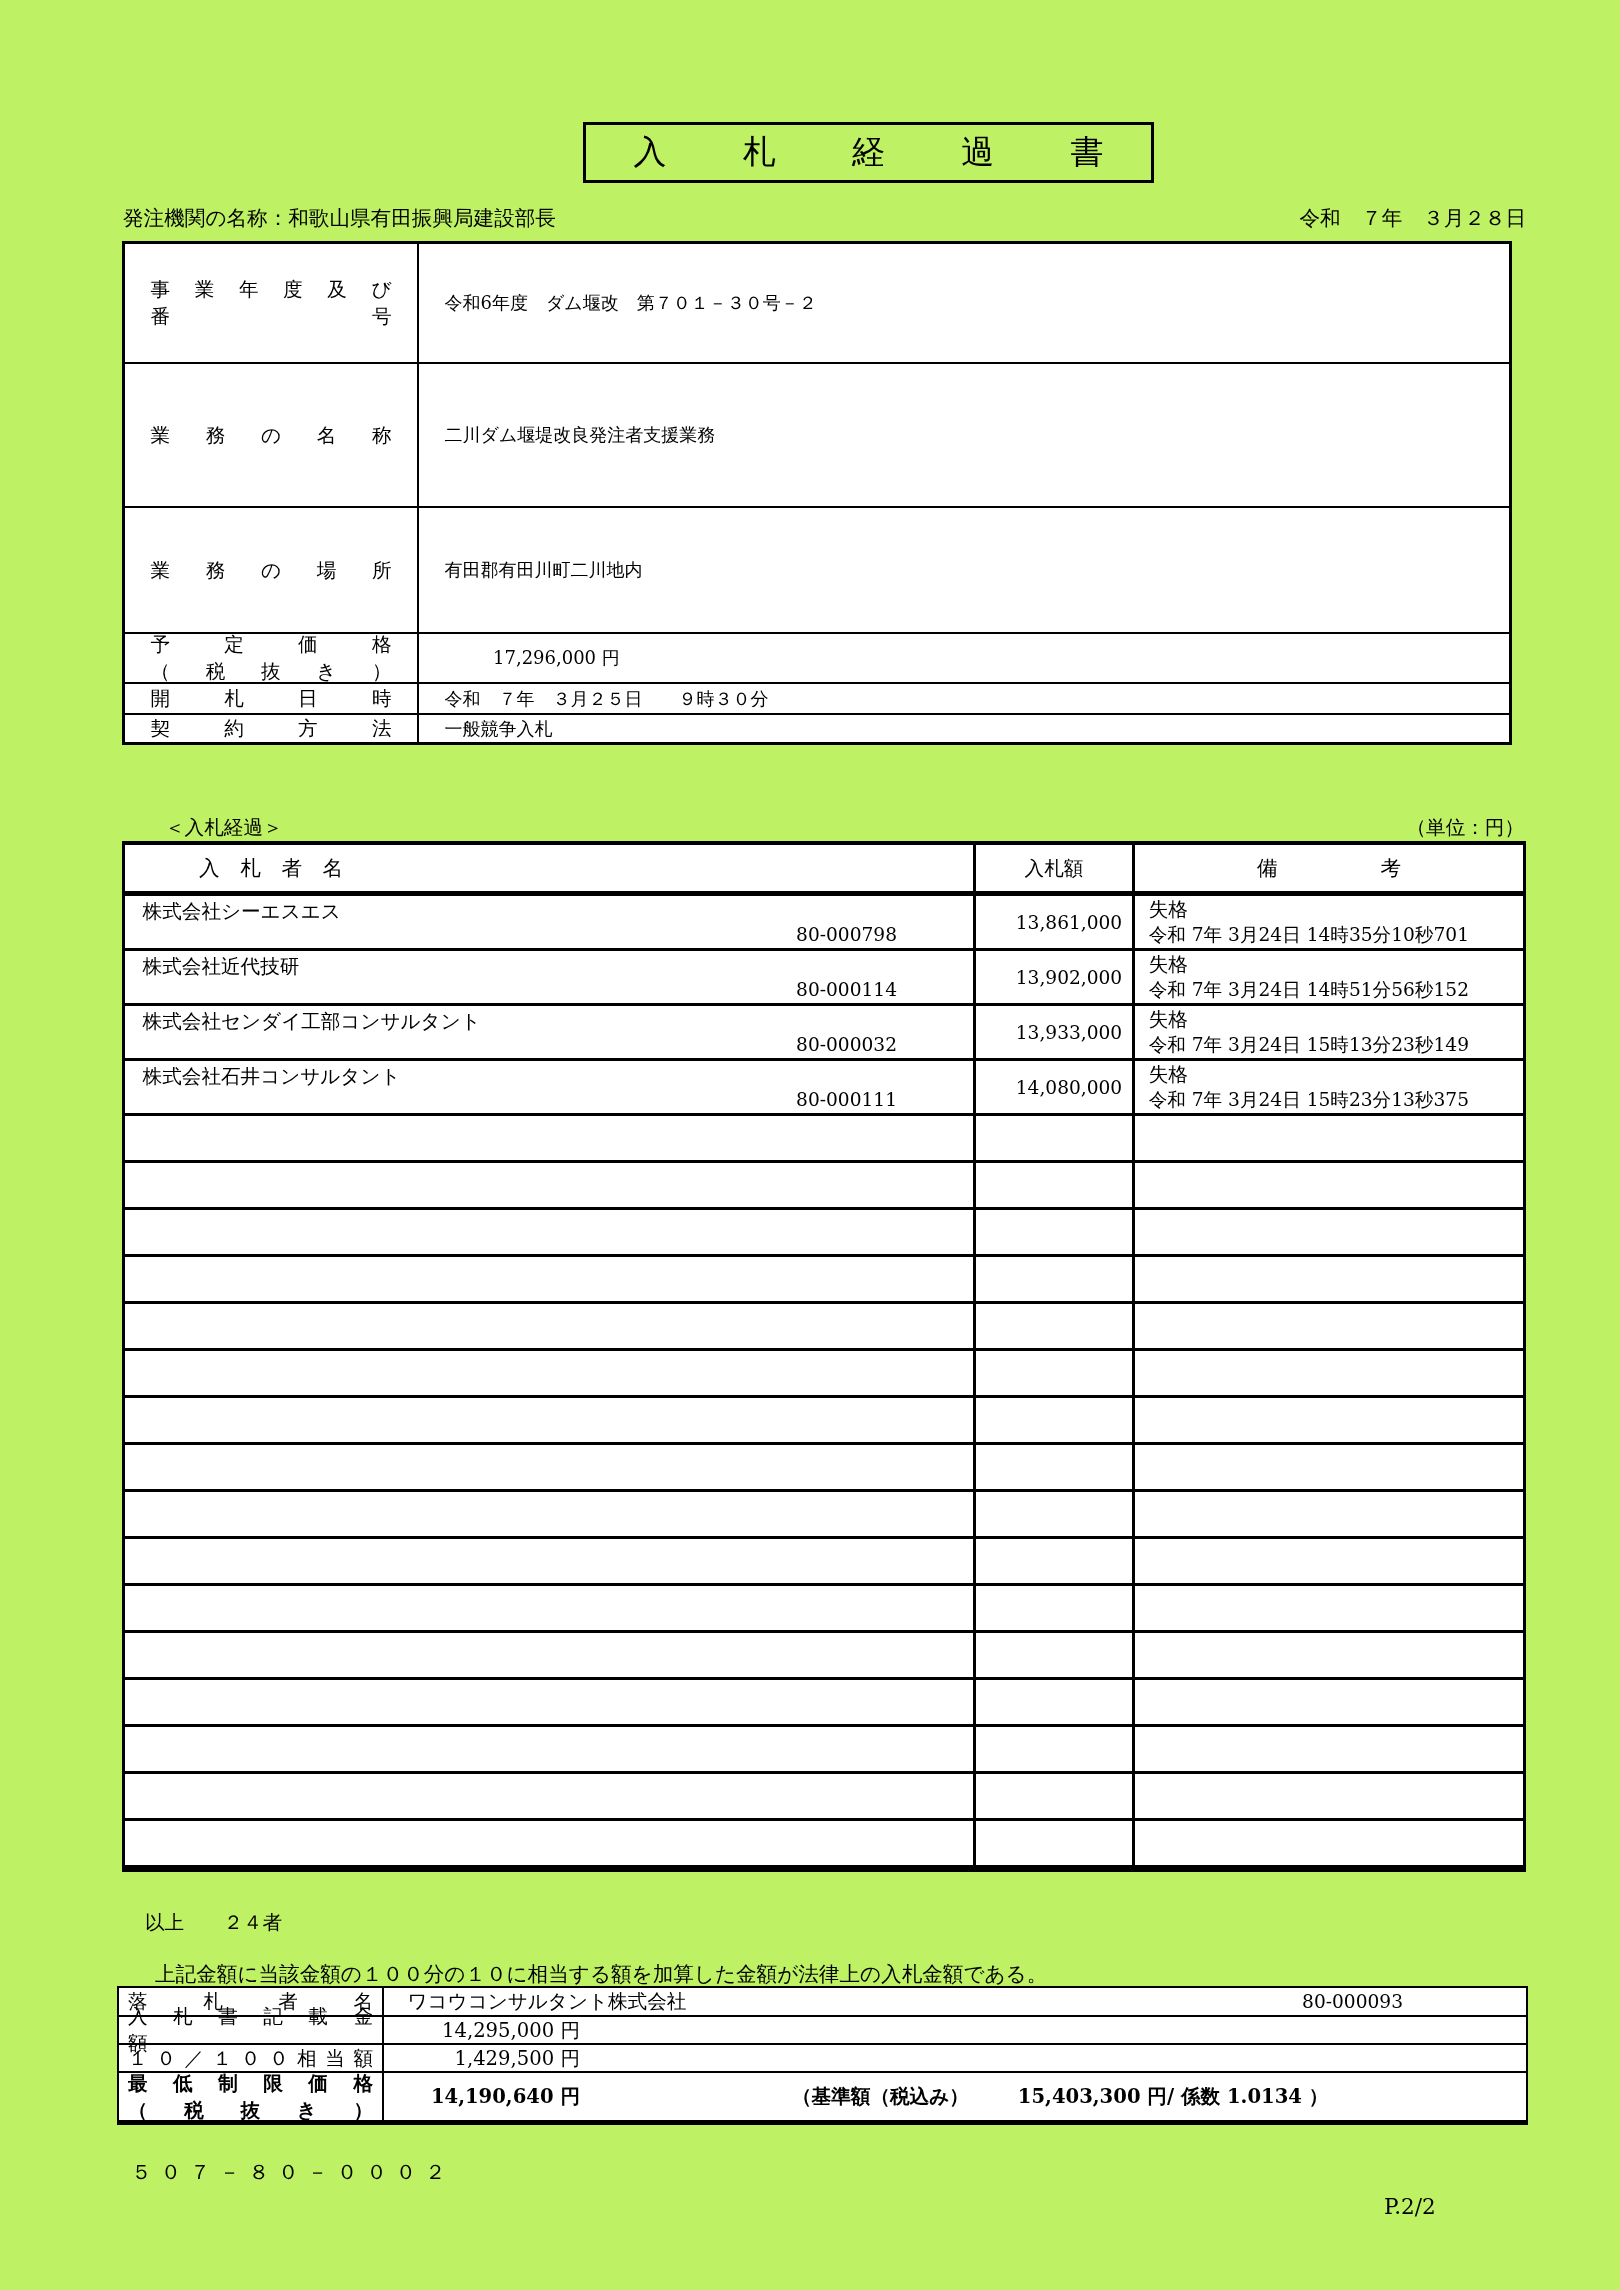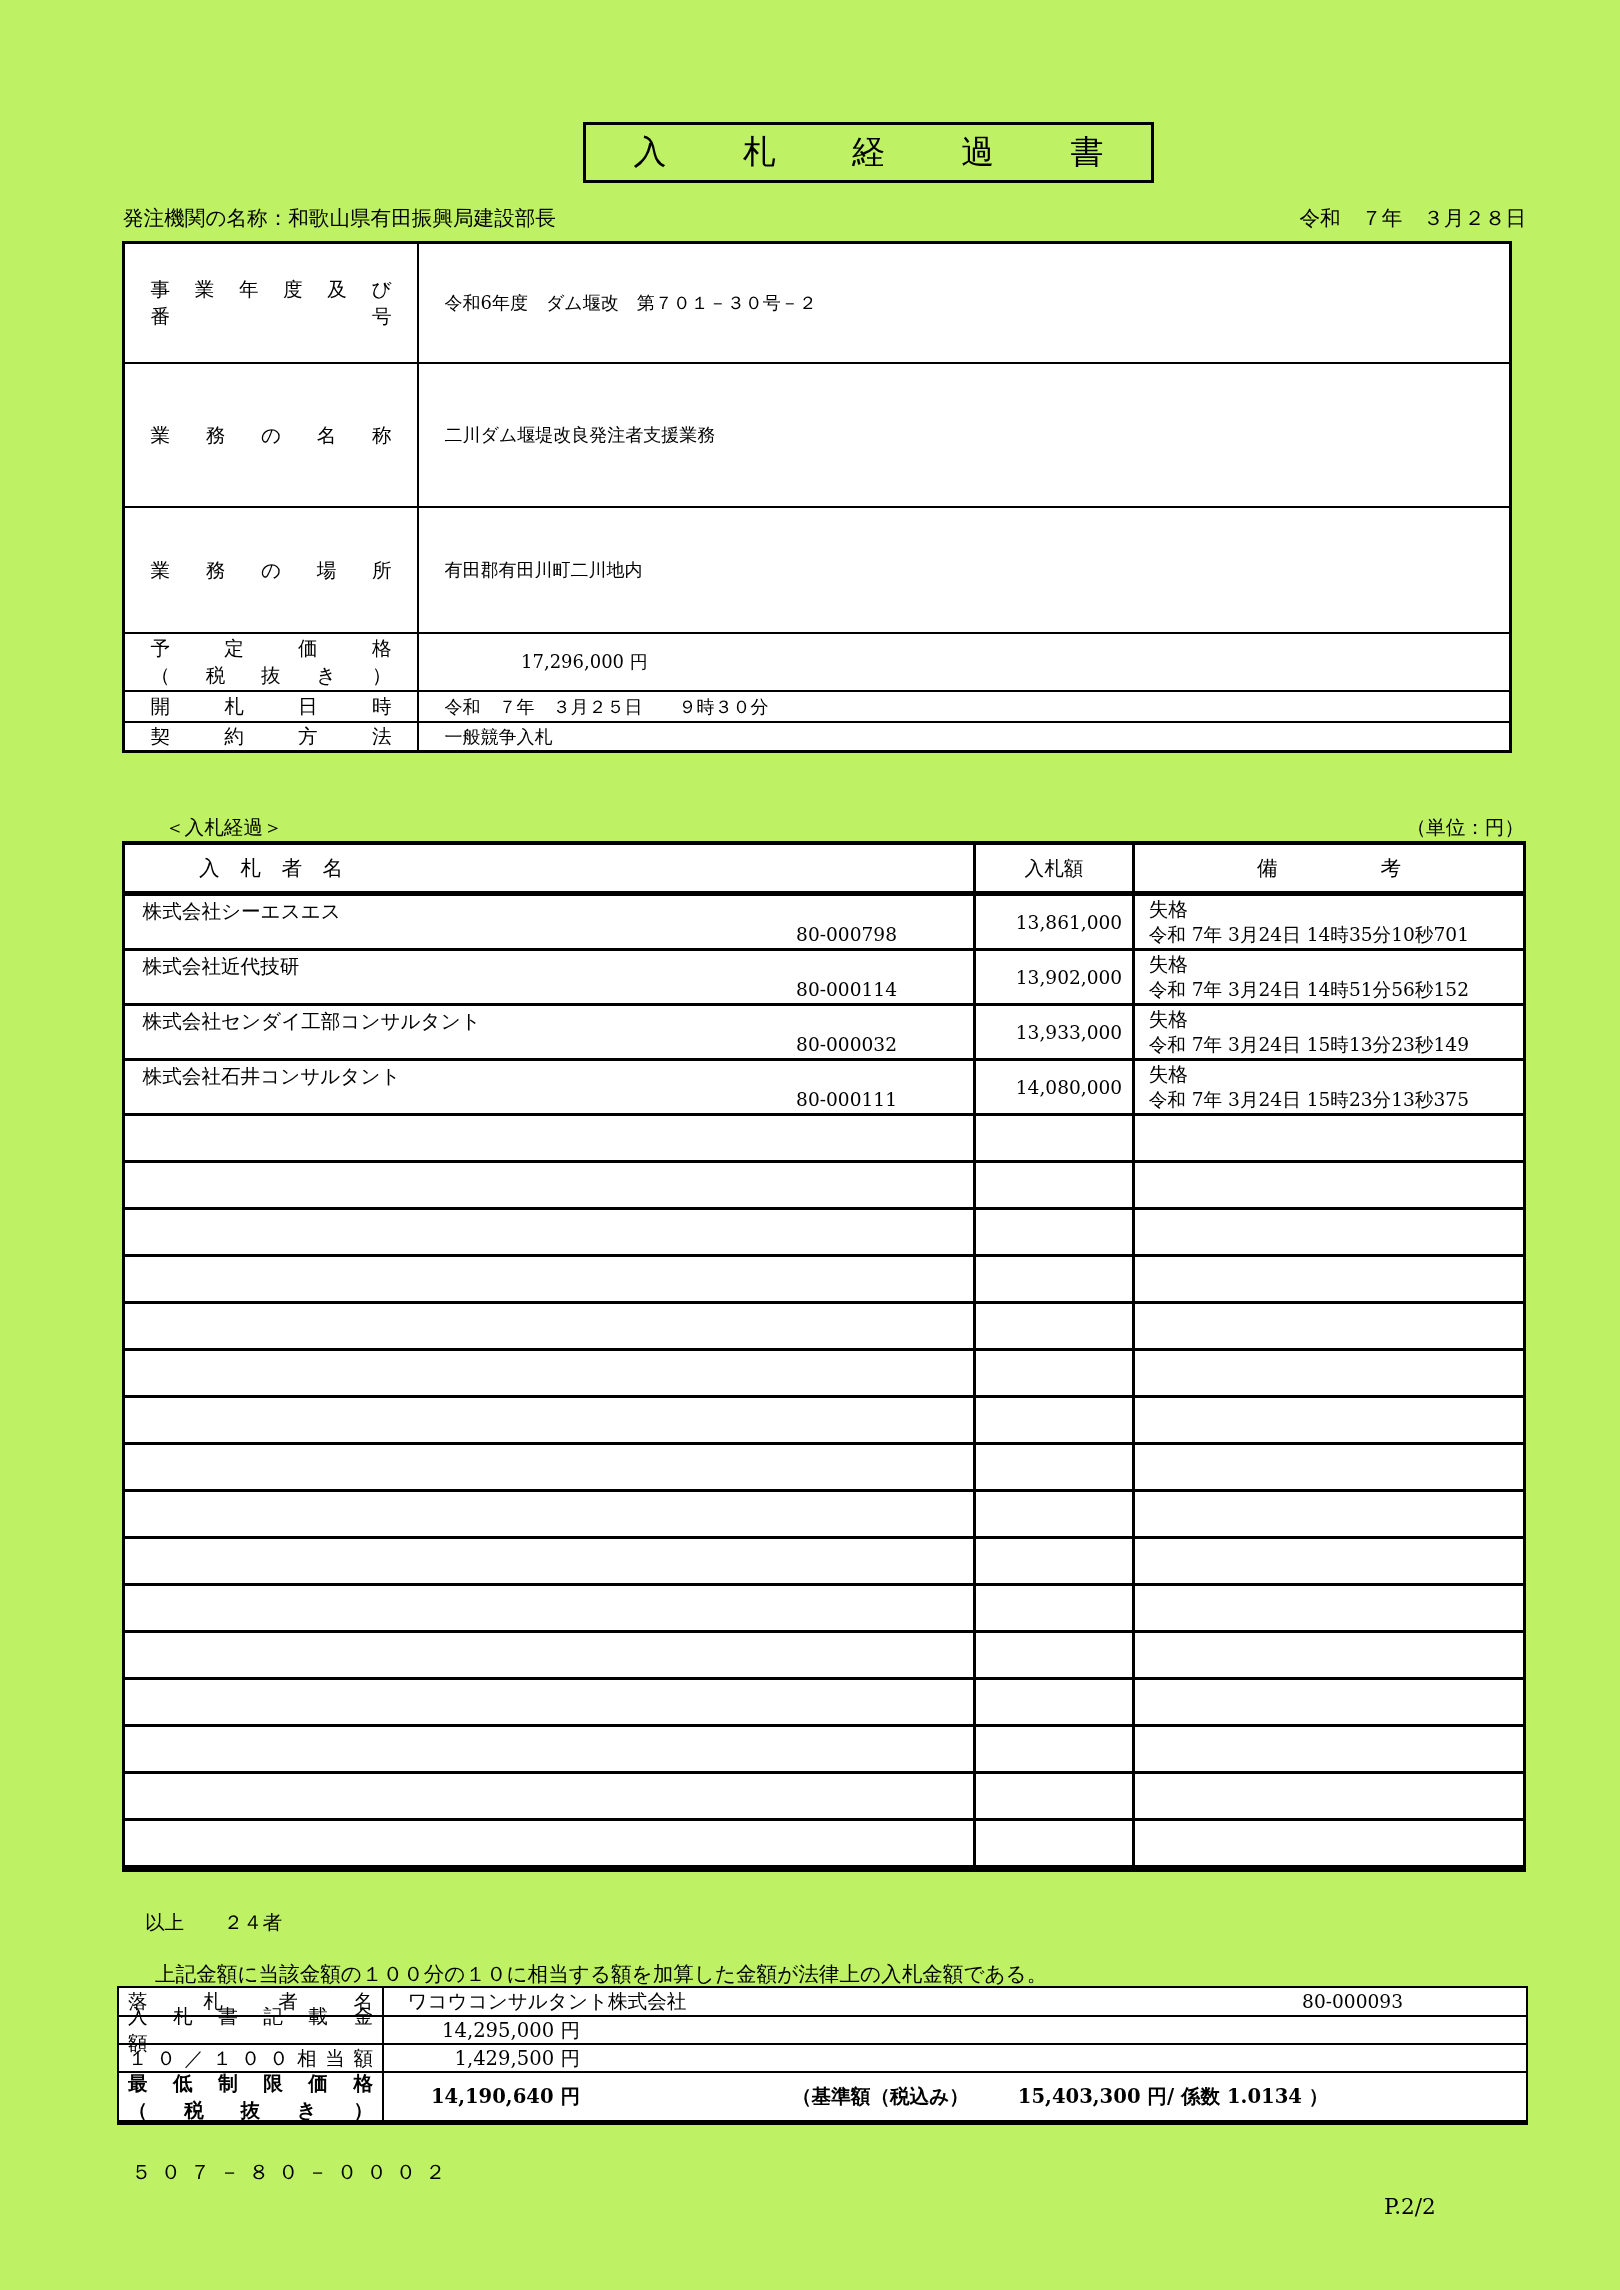--- a/index.html
+++ b/index.html
@@ -24,21 +24,21 @@
   .date-line{position:absolute;right:94px;top:204px;font-size:20.6px;white-space:nowrap;}
 
   
   .info-table{
     position:absolute;left:122px;top:241px;width:1390px;
     border:3.9px solid #000;box-sizing:border-box;background:#fff;
   }
   .irow{display:flex;box-sizing:border-box;border-top:2.9px solid #000;}
   .irow:first-child{border-top:none;}
   .ir1{height:118px;} .ir2{height:144px;} .ir3{height:126px;}
-  .ir4{height:58px;gap:28px;}  .ir5{height:31px;}  .ir6{height:29px;} .ir7{height:29px;}
+  .ir4{height:50px;}  .ir5{height:31px;}  .ir6{height:29px;} .ir7{height:29px;}
   .irow .lbl{
     width:294px;box-sizing:border-box;border-right:2.9px solid #000;
     display:flex;flex-direction:column;justify-content:center;
     padding:0 25.5px;font-size:19.6px;
     text-align:justify;text-align-last:justify;
   }
   .irow .val{
     flex:1;display:flex;align-items:center;
     padding-left:25.5px;font-size:18px;white-space:nowrap;
   }

